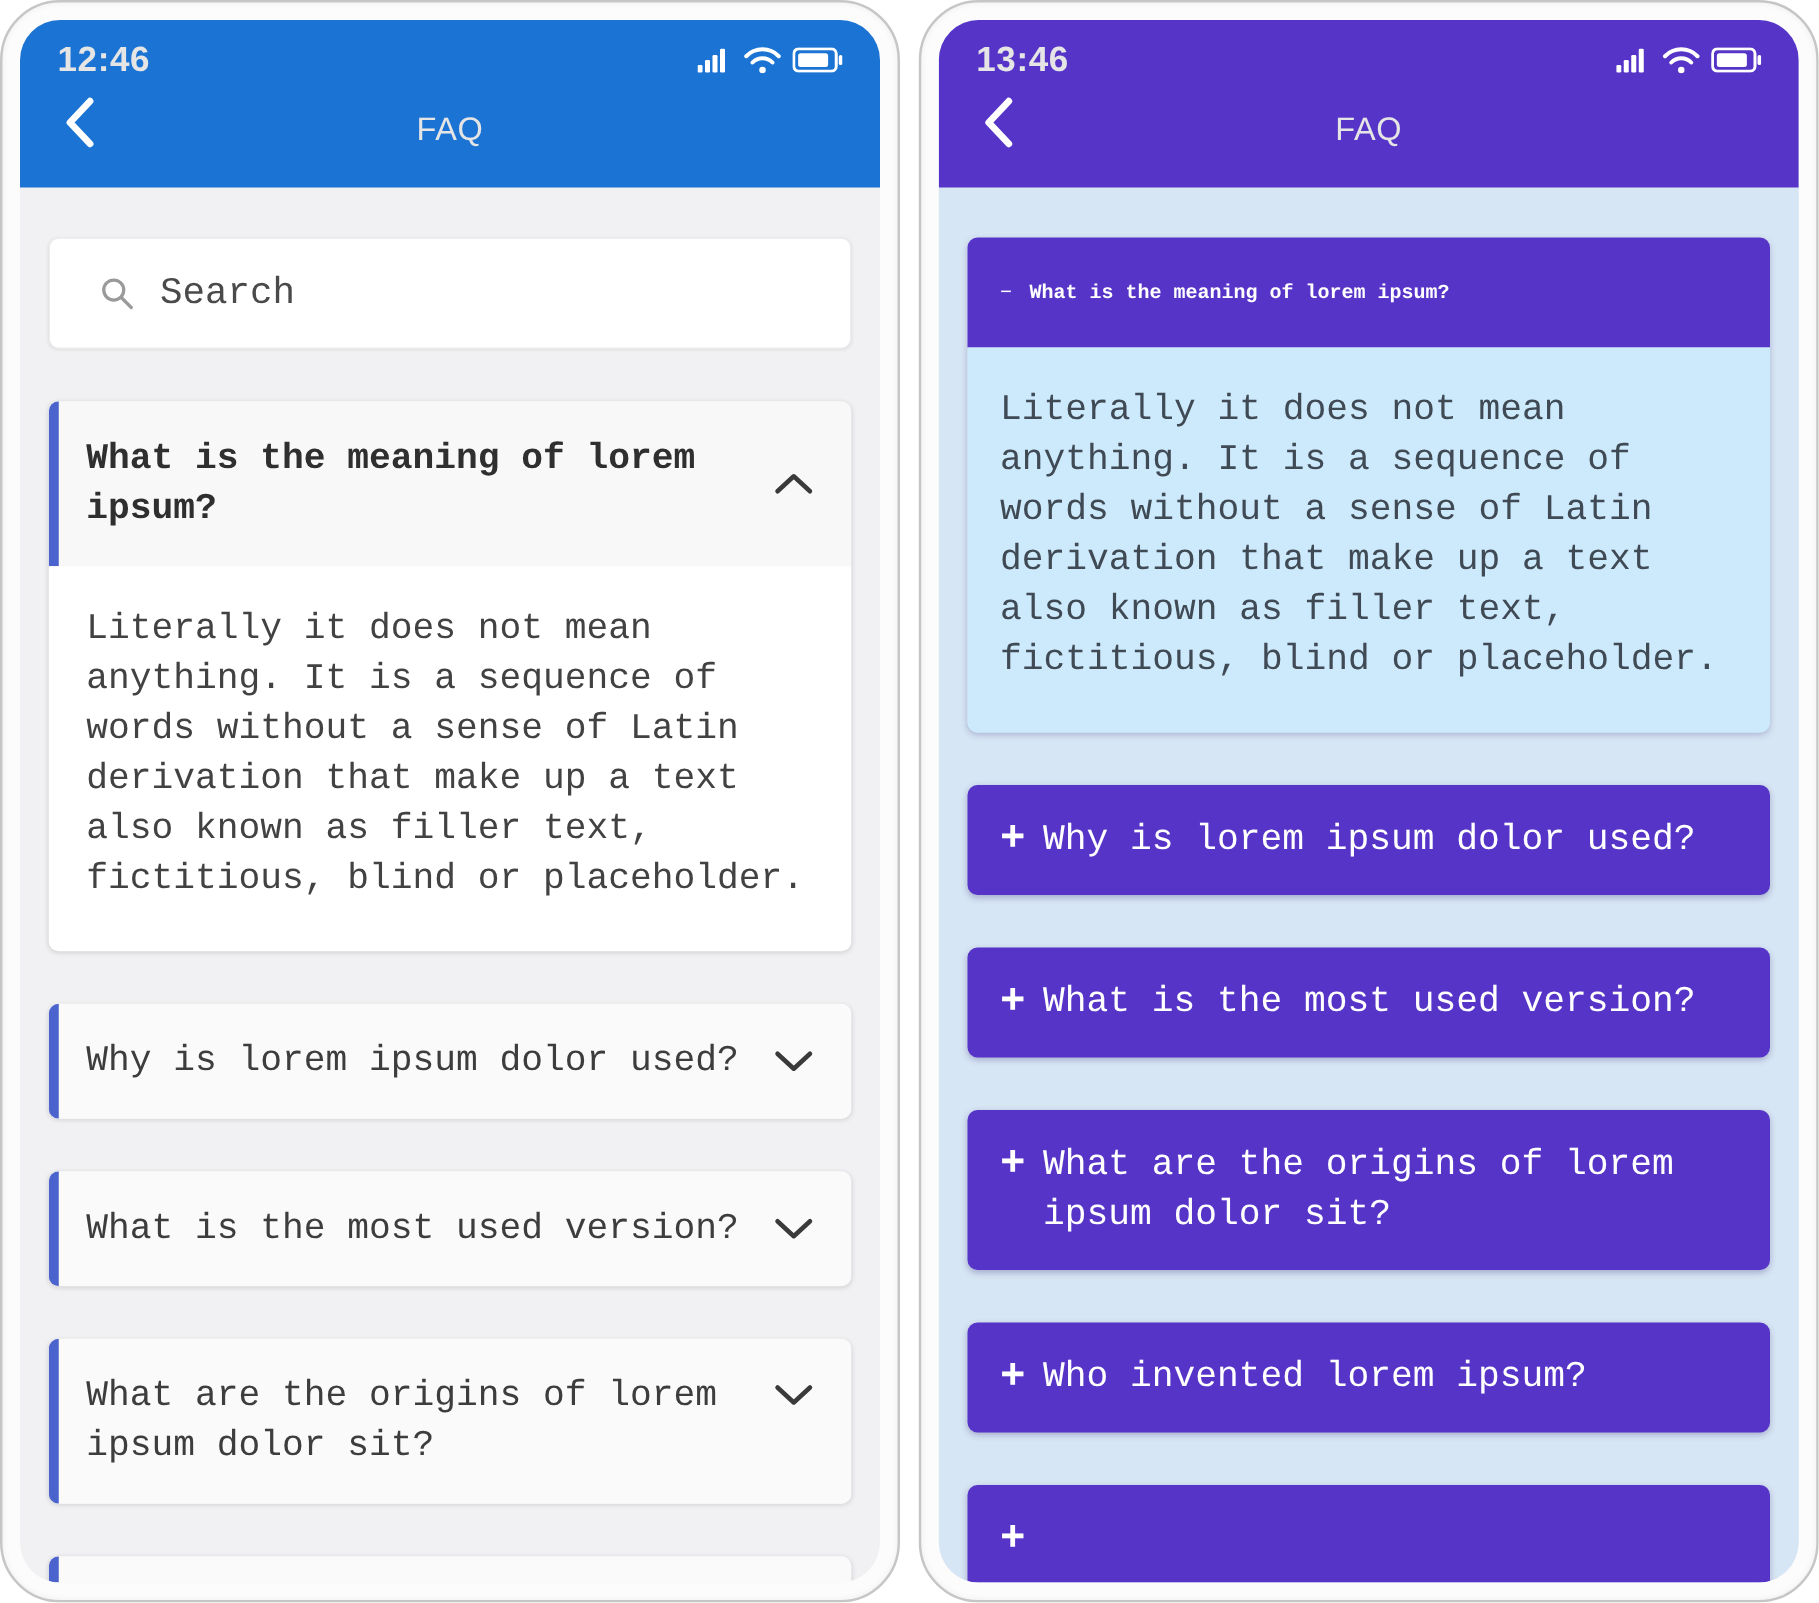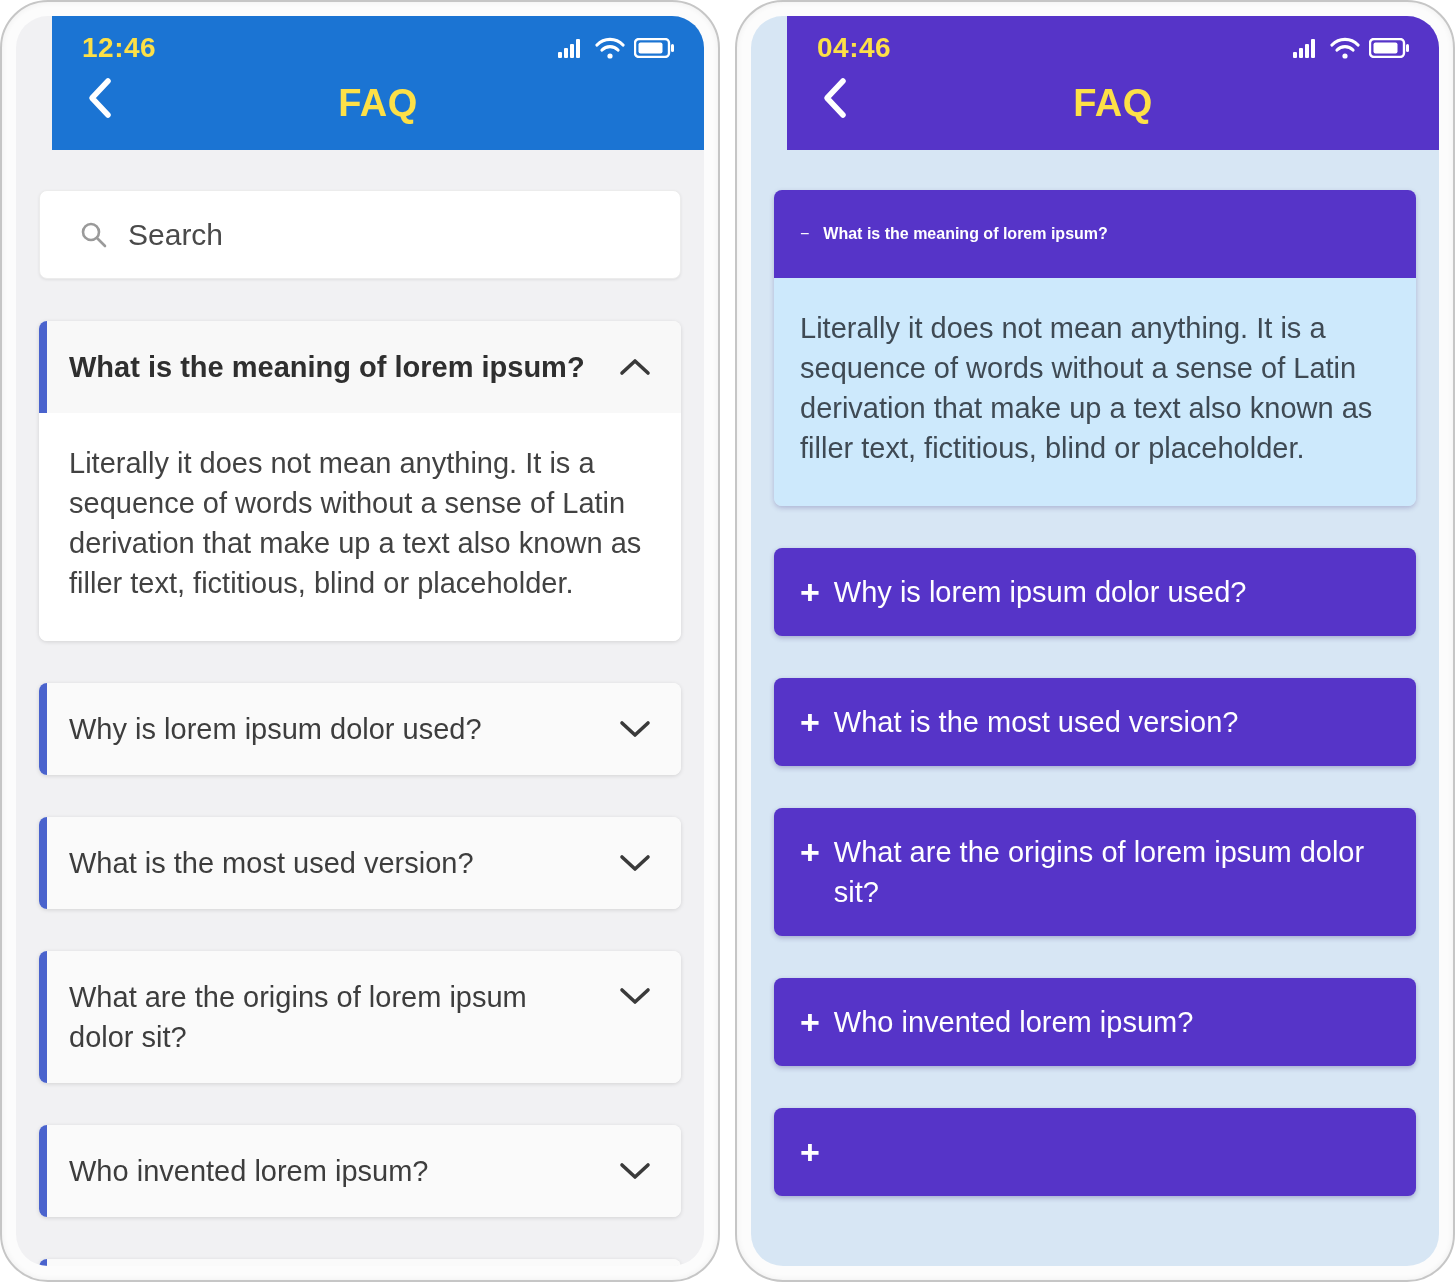--- a/index.html
+++ b/index.html
@@ -21,43 +21,43 @@
   .screen {
     width:100%; height:100%;
     border-radius:32px;
     overflow:hidden;
     display:flex; flex-direction:column;
   }
   .screen.left  { background:#f1f1f3; }
   .screen.right { background:#d7e6f4; }
 
   
-  .appbar { flex:0 0 134px; color:#fde047; position:relative;margin-left:36px; }
+  .appbar { flex:0 0 134px; color:#e5e5e5; position:relative; }
   .appbar.blue   { background:#1b74d3; }
   .appbar.purple { background:#5634c8; }
   .statusrow {
     display:flex; justify-content:space-between; align-items:center;
     padding:16px 30px 0 30px; height:48px;
   }
   .time { font-size:28px; font-weight:700; letter-spacing:.5px; }
   .statusicons { display:flex; align-items:center; gap:9px; }
   .navrow {
     position:relative; height:78px;
     display:flex; align-items:center; justify-content:center;
   }
   .backbtn {
     position:absolute; left:26px; top:6px;
     width:44px; height:56px;
     display:flex; align-items:center; justify-content:center;
     cursor:pointer;
   }
-  .apptitle { font-size:38px; font-weight:700; letter-spacing:.5px;text-align:center; }
-
-  
-  .content { flex:1; padding:0 23px; overflow:hidden; }
+  .apptitle { font-size:26px; font-weight:400; letter-spacing:.5px;text-align:center; }
+
+  
+  .content { flex:1; padding:0 23px; overflow:hidden;font-family:Liberation Mono, monospace; }
 
   
   .searchbox {
     margin-top:40px; height:89px;
     background:#ffffff; border:1px solid #ececec; border-radius:8px;
     box-shadow:0 1px 3px rgba(0,0,0,.08);
     display:flex; align-items:center; gap:20px; padding:0 40px;
   }
   .search-placeholder { font-size:30px; color:#4a4a4a; }
 
@@ -219,21 +219,21 @@
 
     </div>
   </div>
 </div>
 
 <div class="phone">
   <div class="screen right">
 
     <div class="appbar purple">
       <div class="statusrow">
-        <span class="time">04:46</span>
+        <span class="time">13:46</span>
         <span class="statusicons">
           <svg width="28" height="22" viewBox="0 0 28 22">
             <rect x="0" y="15" width="4" height="6" rx="1" fill="#fff"></rect>
             <rect x="6" y="11" width="4" height="10" rx="1" fill="#fff"></rect>
             <rect x="12" y="7" width="4" height="14" rx="1" fill="#fff"></rect>
             <rect x="18" y="2" width="4" height="19" rx="1" fill="#fff"></rect>
           </svg>
           <svg width="30" height="22" viewBox="0 0 30 22">
             <path d="M2 8 a18 18 0 0 1 26 0" fill="none" stroke="#fff" stroke-width="3.2" stroke-linecap="round"></path>
             <path d="M7 13 a11 11 0 0 1 16 0" fill="none" stroke="#fff" stroke-width="3.2" stroke-linecap="round"></path>

